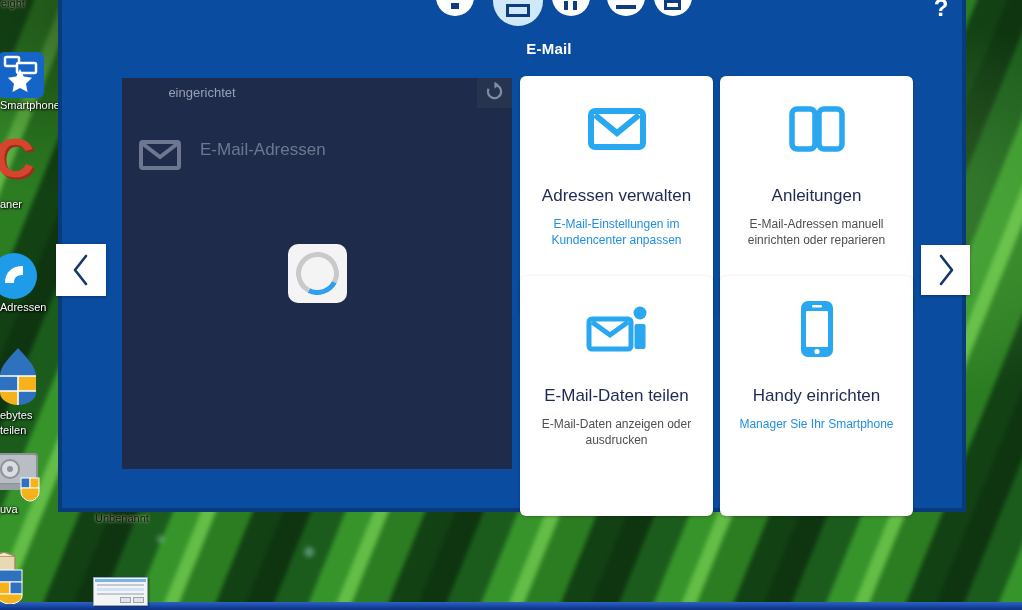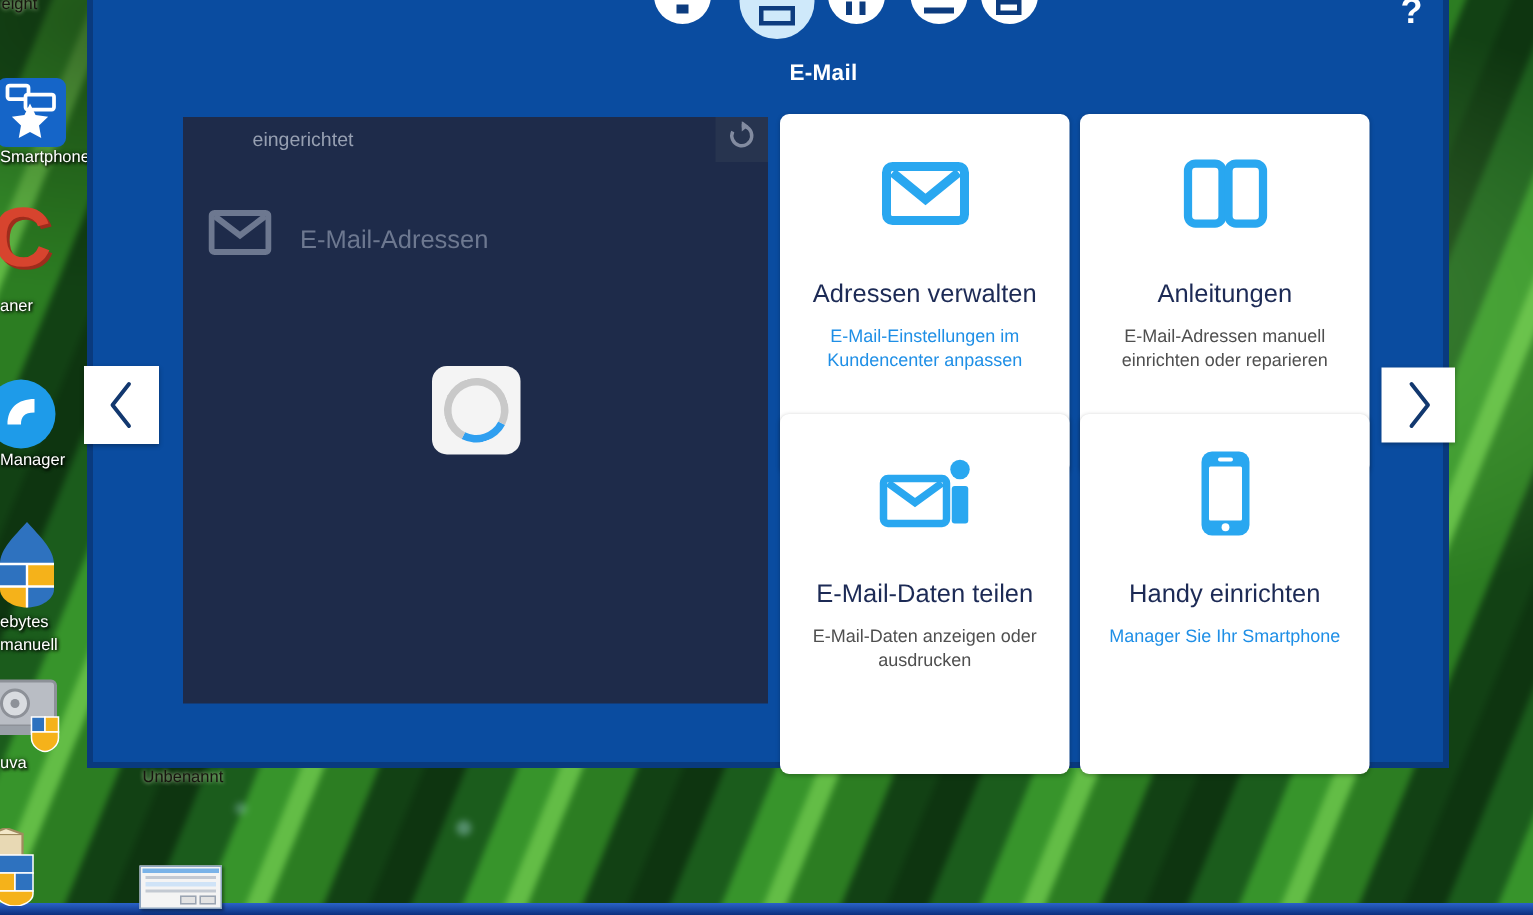--- a/index.html
+++ b/index.html
@@ -44,21 +44,21 @@
 
   
   #panel{position:absolute;left:60px;top:108px;width:390px;height:391px;
     background:#1e2b4a;}
   .tab{position:absolute;top:0;height:30px;line-height:30px;font-size:13px;
     color:#97a0b2;text-align:center;cursor:pointer;}
   #tab-active{left:0;width:160px;background:#1e2b4a;}
   #tab-inactive{left:160px;width:195px;background:#141f39;}
   #tab-refresh{left:355px;width:35px;height:30px;background:#27344f;
     display:flex;align-items:center;justify-content:center;cursor:pointer;position:absolute;top:0;}
-  #panel-head{position:absolute;left:17px;top:62px;display:flex;align-items:flex-end;gap:19px;}
+  #panel-head{position:absolute;left:17px;top:62px;display:flex;align-items:flex-start;gap:19px;}
   #panel-head span{font-size:17px;color:#6d7890;}
   #spinner{position:absolute;left:166px;top:166px;width:59px;height:59px;border-radius:10px;
     background:#f4f4f4;display:flex;align-items:center;justify-content:center;}
   #spinner .ring{width:33px;height:33px;border-radius:50%;border:5px solid #c9c9c9;
     border-bottom-color:#2f9ff0;transform:rotate(-18deg);}
 
   
   .card{position:absolute;width:193px;height:240px;background:#fff;border-radius:6px;
     box-shadow:0 1px 3px rgba(0,0,0,.25);display:flex;flex-direction:column;
     align-items:center;text-align:center;box-sizing:border-box;padding:20px 14px 0;cursor:pointer;}
@@ -105,34 +105,34 @@
 
   <div class="dicon ccleaner-c" style="left:-6px;top:130px;">C</div>
   <div class="dlabel" style="left:0px;top:198px;">aner</div>
 
   <div class="dicon" style="left:-10px;top:252px;">
     <svg width="48" height="48" viewBox="0 0 48 48">
       <circle cx="24" cy="24" r="23" fill="#1e9be9"></circle>
       <path d="M15 31 c0-11 7-17 18-17 v9 c-7 0-9 3-9 8 z" fill="#fff"></path>
     </svg>
   </div>
-  <div class="dlabel" style="left:0px;top:301px;">Manager</div>
+  <div class="dlabel" style="left:0px;top:301px;">Adressen</div>
 
   <div class="dicon" style="left:-4px;top:348px;">
     <svg width="44" height="58" viewBox="0 0 44 58">
       <path d="M22 0 C30 9 40 18 40 28 H4 C4 18 14 9 22 0 Z" fill="#2e72bf"></path>
       <rect x="4" y="28" width="18" height="15" fill="#2e72bf"></rect>
       <rect x="22" y="28" width="18" height="15" fill="#f5b21a"></rect>
       <path d="M4 43 H22 V57 C12 57 4 51 4 45 Z" fill="#f5b21a"></path>
       <path d="M22 43 H40 V45 C40 51 32 57 22 57 Z" fill="#2e72bf"></path>
       <path d="M4 28 H40 M22 28 V57 M4 43 H40" stroke="#fff" stroke-width="1.6" fill="none"></path>
     </svg>
   </div>
   <div class="dlabel" style="left:0px;top:409px;">ebytes</div>
-  <div class="dlabel" style="left:0px;top:424px;">manuell</div>
+  <div class="dlabel" style="left:0px;top:424px;">teilen</div>
 
   <div class="dicon" style="left:-5px;top:448px;">
     <svg width="46" height="54" viewBox="0 0 46 54">
       <rect x="2" y="6" width="40" height="30" rx="3" fill="#b9bdc4" stroke="#8d9198" stroke-width="2"></rect>
       <circle cx="15" cy="21" r="9" fill="#d9dce0" stroke="#8d9198" stroke-width="2"></circle>
       <circle cx="15" cy="21" r="3" fill="#8d9198"></circle>
       <rect x="2" y="36" width="40" height="6" rx="2" fill="#9aa0a8"></rect>
       <rect x="26" y="30" width="9" height="10" fill="#2e72bf" stroke="#fff"></rect>
       <rect x="35" y="30" width="9" height="10" fill="#f5b21a" stroke="#fff"></rect>
       <path d="M26 40 h18 v4 c0 5 -5 9 -9 9 c-4 0 -9 -4 -9 -9 z" fill="#f5b21a" stroke="#fff"></path>

